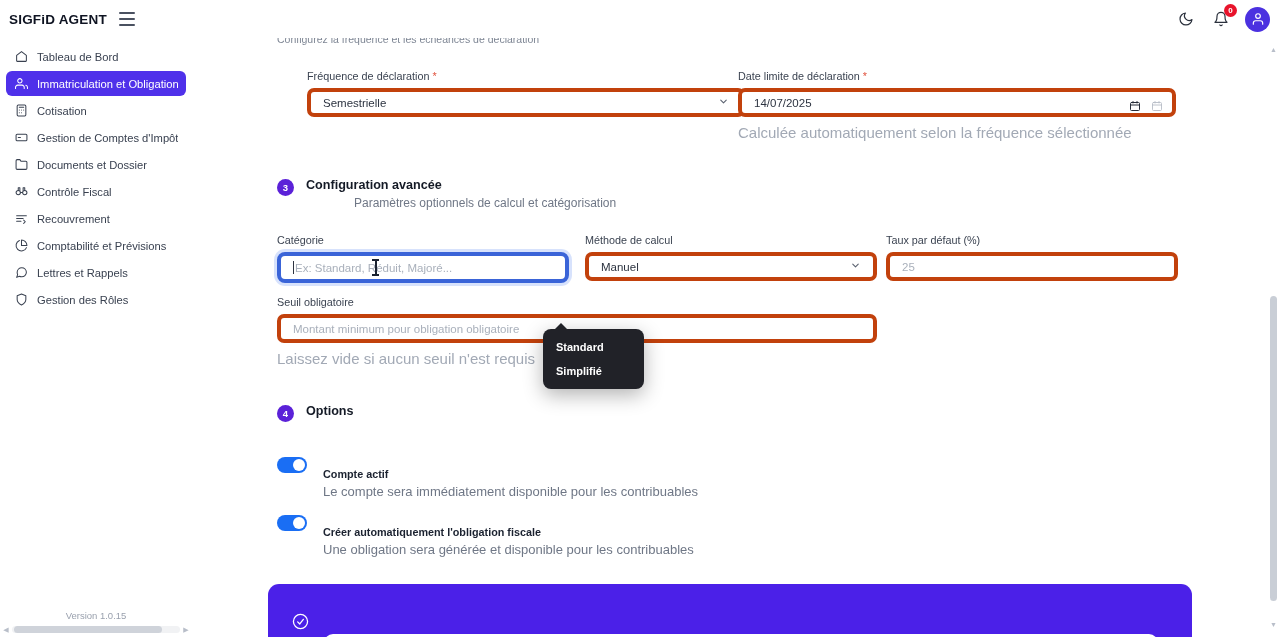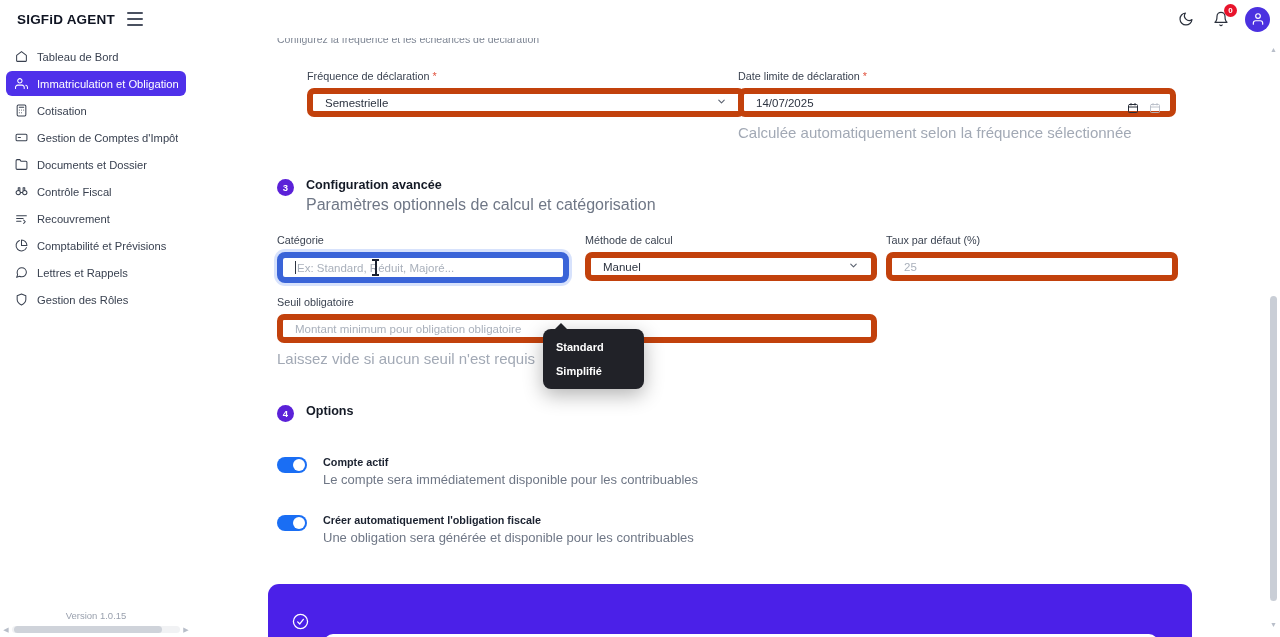--- a/index.html
+++ b/index.html
@@ -11,21 +11,20 @@
     color: #1f2430;
   }
   body { position: relative; }
 
   
   .topbar {
     position: absolute; top: 0; left: 0; width: 1280px; height: 38px;
     background: #ffffff;
     display: flex; align-items: center;
     z-index: 40;
-    padding-left: 8px;
   }
   .brand {
     font-size: 13.5px; font-weight: 700; letter-spacing: .2px;
     color: #0f1422; margin-left: 9px;
   }
   .hamburger {
     margin-left: 12px; width: 16px; height: 14px;
     display: flex; flex-direction: column; justify-content: space-between;
     cursor: pointer;
   }
@@ -96,21 +95,21 @@
   }
 
   
   .row { position: absolute; }
   .fl-label { font-size: 10.8px; color: #3b4351; margin-bottom: 6px; display: block; }
   .fl-label .req { color: #e0513c; }
   .fl-help { font-size: 15px; color: #a2a9b5; margin-top: 7px; display: block; }
 
   .ctl {
     width: 100%; height: 29px;
-    border: 6px solid #c2410c; border-radius: 7px;
+    border: 4px solid #c2410c; border-radius: 7px;
     background: #fff; font-size: 11.5px; color: #2c3340;
     padding: 0 12px; display: flex; align-items: center;
     font-family: "Liberation Sans", sans-serif;
   }
   .ctl.select { justify-content: space-between; cursor: pointer; }
   .ctl.select .chev { color: #5b6270; font-size: 10px; }
   .ctl .placeholder { color: #a9b0bb; }
   .ctl.focused {
     border-color: #3a64d8; box-shadow: 0 0 0 3px rgba(110,150,245,.28);
     border-radius: 8px;
@@ -124,21 +123,21 @@
   
   .step { position: absolute; display: flex; align-items: flex-start; gap: 12px; }
   .step-badge {
     width: 17px; height: 17px; border-radius: 50%;
     background: #5b21d8; color: #fff;
     font-size: 9.5px; font-weight: 700;
     display: flex; align-items: center; justify-content: center;
     flex: 0 0 17px; margin-top: 1px;
   }
   .step-title { font-size: 12.6px; font-weight: 700; color: #141a26; }
-  .step-sub { font-size: 16px; color: #6f7786; margin-top: 4px; }
+  .step-sub { font-size: 12px; color: #6f7786; margin-top: 4px; margin-left: 48px; }
 
   
   .dropdown {
     position: absolute; left: 351px; top: 291px;
     width: 101px; background: #212228; border-radius: 8px;
     padding: 6px 0; z-index: 60;
     box-shadow: 0 6px 20px rgba(0,0,0,.30);
   }
   .dropdown::before {
     content: ""; position: absolute; top: -6px; left: 11px;
@@ -153,21 +152,21 @@
   
   .toggle-row { position: absolute; display: flex; align-items: flex-start; gap: 16px; }
   .switch {
     width: 30px; height: 16px; border-radius: 10px; background: #1a6ef4;
     position: relative; flex: 0 0 30px; cursor: pointer; margin-top: 1px;
   }
   .switch .knob {
     position: absolute; right: 2px; top: 2px;
     width: 12px; height: 12px; border-radius: 50%; background: #fff;
   }
-  .tg-title { font-size: 10.8px; font-weight: 700; color: #1b2230; }
+  .tg-title { font-size: 10.8px; font-weight: 700; color: #1b2230; margin-top: 12px; }
   .tg-sub { font-size: 13px; color: #6f7786; margin-top: 4px; }
 
   
   .purple-card {
     position: absolute; left: 76px; top: 546px;
     width: 924px; height: 120px;
     background: #4b20e8; border-radius: 11px;
     padding: 22px 0 0 0;
   }
   .pc-icon { position: absolute; left: 24px; top: 29px; }

